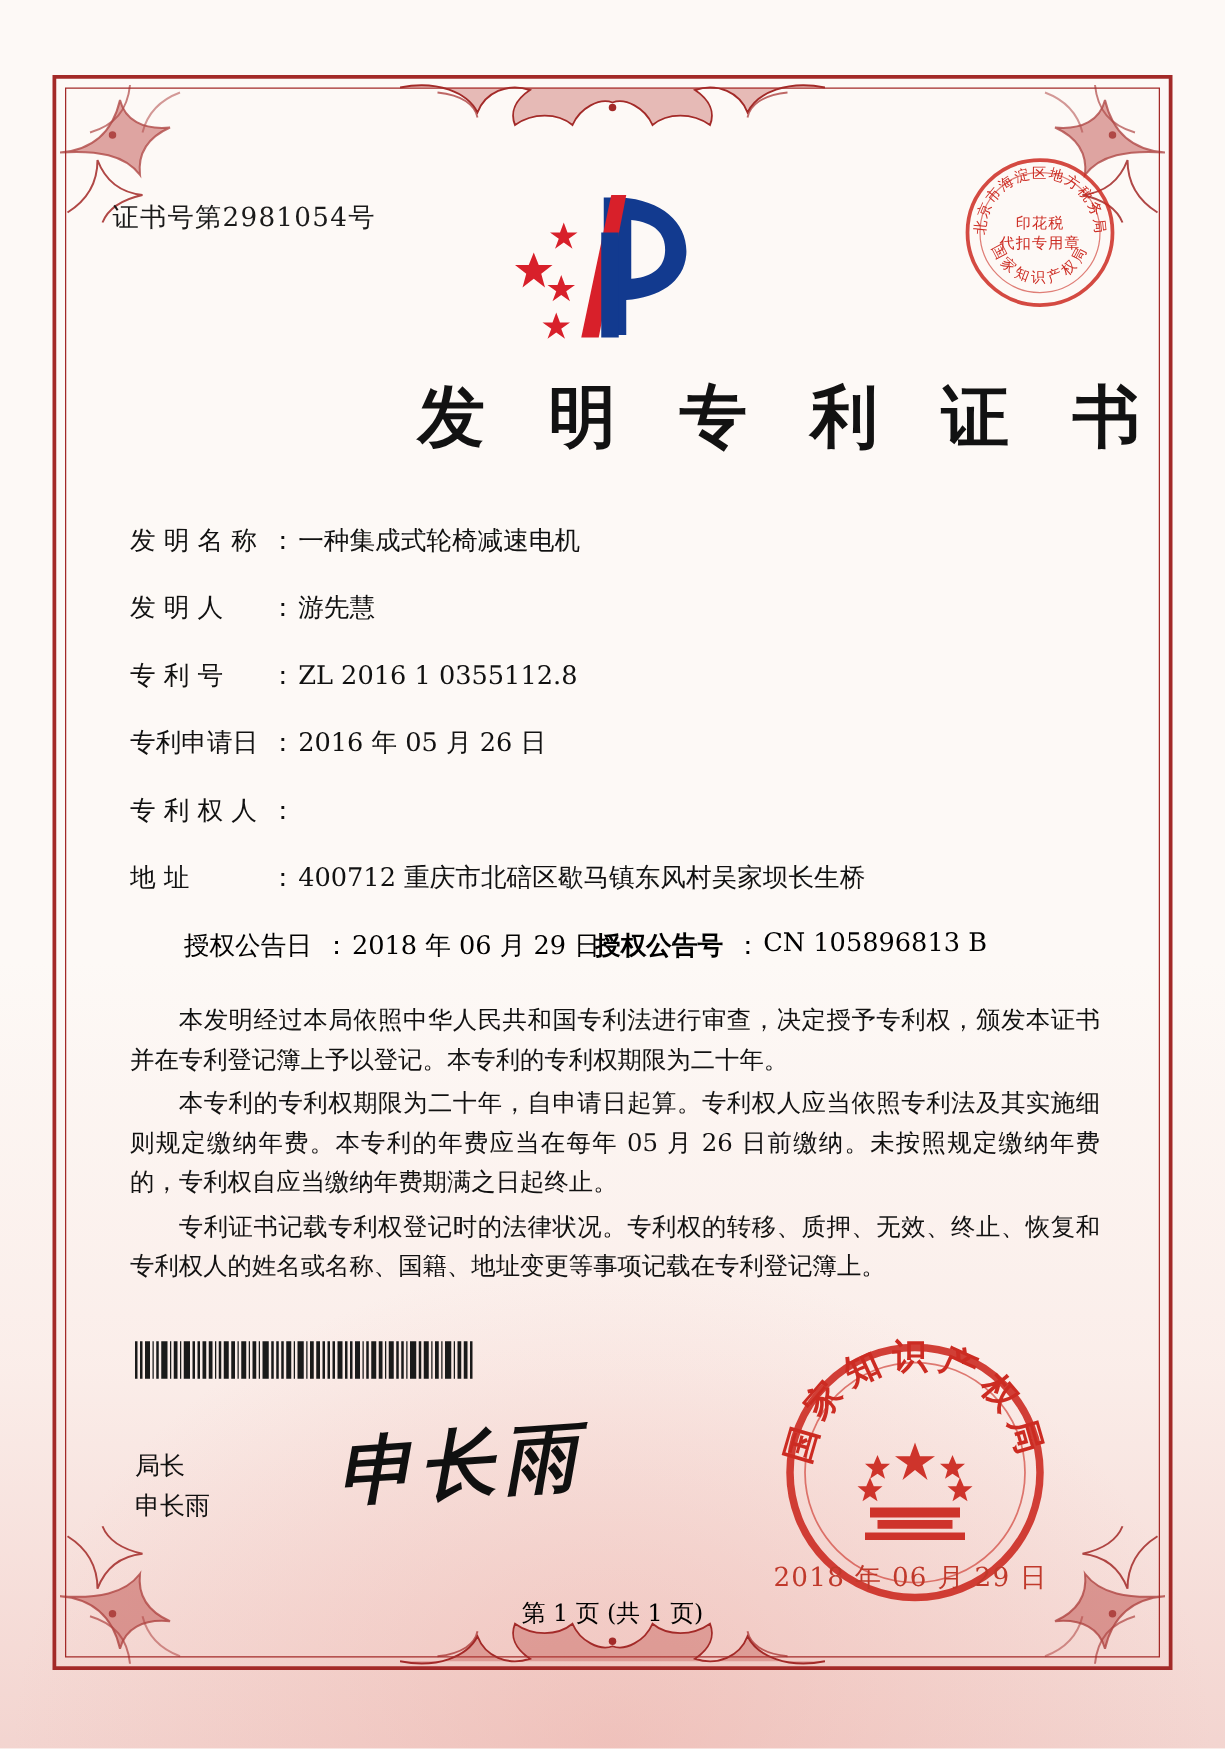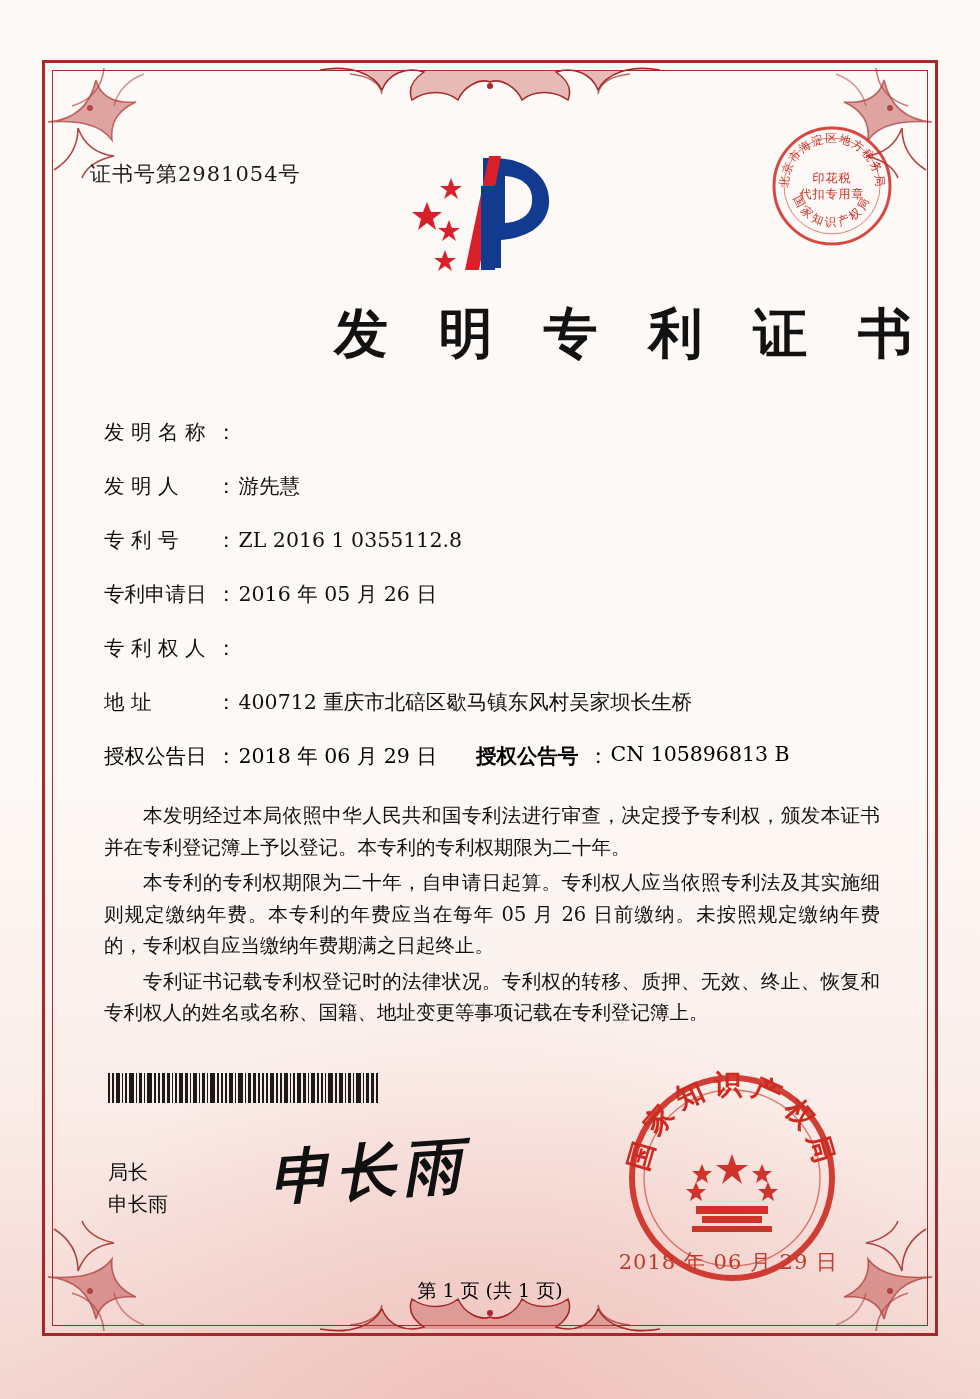--- a/index.html
+++ b/index.html
@@ -177,20 +177,21 @@
     font-family: "DejaVu Serif", serif;
   }
   .two-col .col-a { width: 372px; flex: 0 0 372px; display:flex; }
   .two-col .col-b { display:flex; }
   .lbl6 {
     width: 112px;
     flex: 0 0 112px;
     display:flex;
     justify-content: space-between;
     white-space: nowrap;
+    margin-left: 43px;
   }
   .lbl6b {
     width: 112px;
     flex: 0 0 112px;
     display:flex;
     justify-content: space-between;
     white-space: nowrap;
     font-weight: bold;
   }
 
@@ -398,20 +399,21 @@
         <text x="64" y="76" fill="#cc2b22" font-size="12" font-family="DejaVu Serif, serif" text-anchor="middle" letter-spacing="1">代扣专用章</text>
       </svg>
     </div>
 
     <div class="title">发 明 专 利 证 书</div>
 
     <div class="fields">
       <div class="field-row">
         <span class="f-label">发 明 名 称</span>
         <span class="f-colon">：</span>
+        <span class="f-value">一种集成式轮椅减速电机</span>
       </div>
       <div class="field-row">
         <span class="f-label">发  明  人</span>
         <span class="f-colon">：</span>
         <span class="f-value">游先慧</span>
       </div>
       <div class="field-row">
         <span class="f-label">专  利  号</span>
         <span class="f-colon">：</span>
         <span class="f-value">ZL 2016 1 0355112.8</span>

